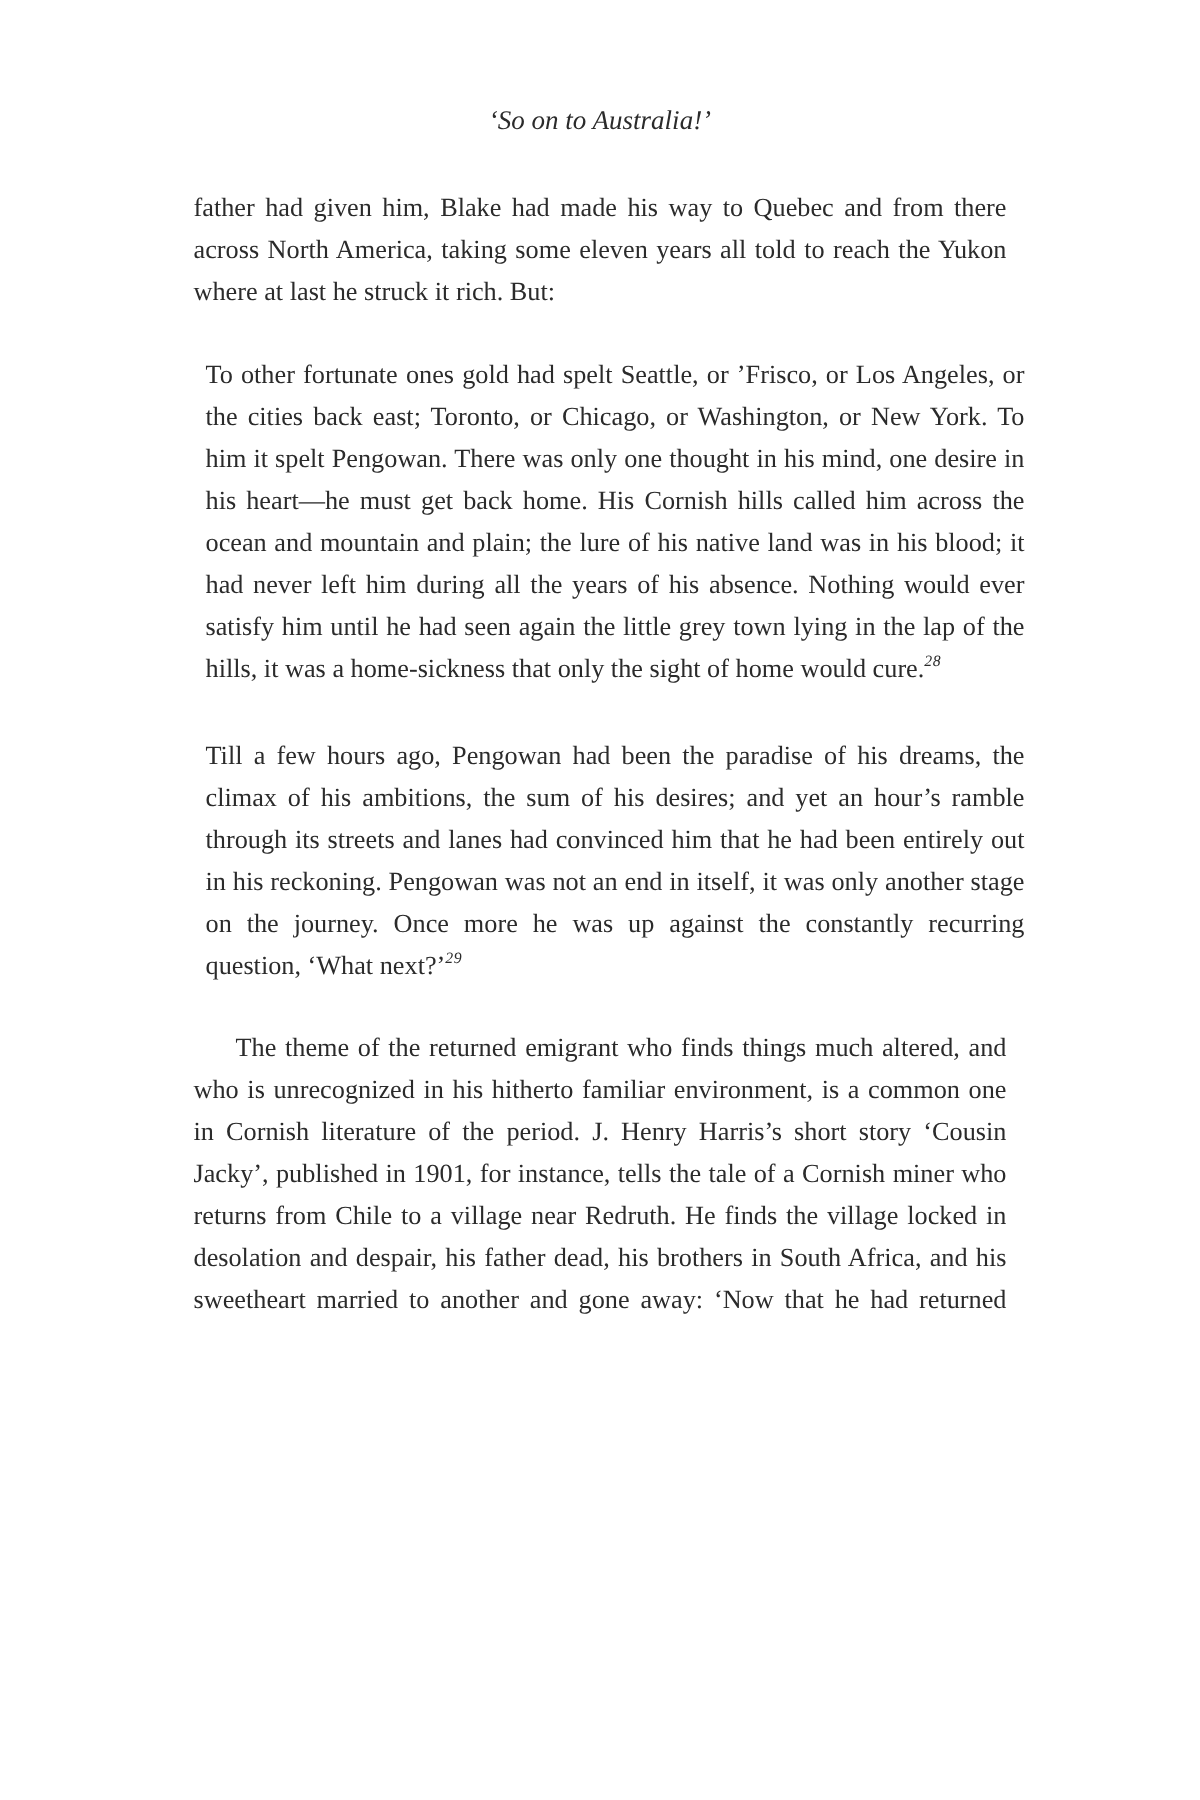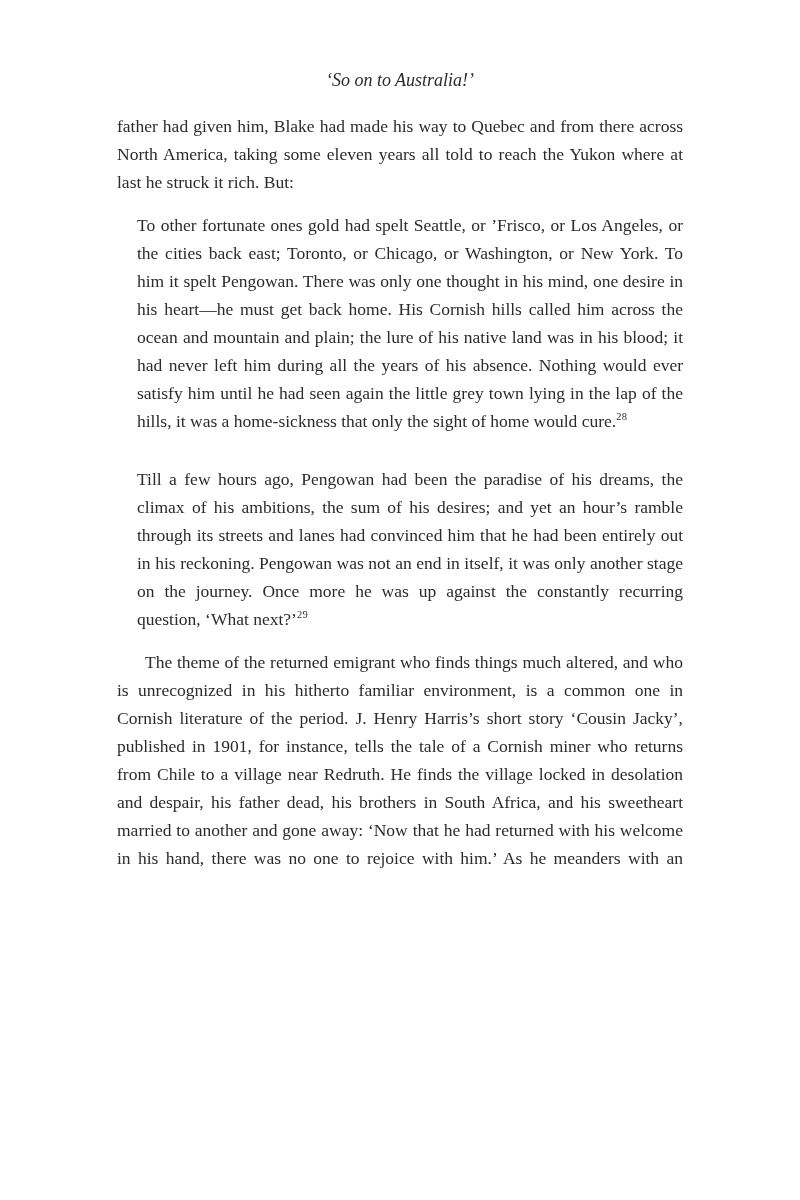--- a/index.html
+++ b/index.html
@@ -23,36 +23,37 @@
     color: #2b2b2b;
     overflow: hidden;
   }
   .running-head {
     text-align: center;
     font-style: italic;
     font-size: 18px;
     margin: 0 0 18px 0;
   }
   p.body-para {
-    margin: 0;
+    margin: 12px;
     text-align: justify;
   }
   p.body-para.first-indent {
     text-indent: 28px;
   }
   blockquote.extract {
     margin: 15px 0 15px 20px;
     padding: 0;
     text-align: justify;
   }
   sup.fn-ref {
     font-size: 10.5px;
     line-height: 0;
     vertical-align: super;
     letter-spacing: 0.3px;
+    font-style: italic;
   }
   .page-number {
     margin-top: auto;
     text-align: center;
     font-size: 18px;
     letter-spacing: 1px;
   }
 </style>
 </head>
 <body>

